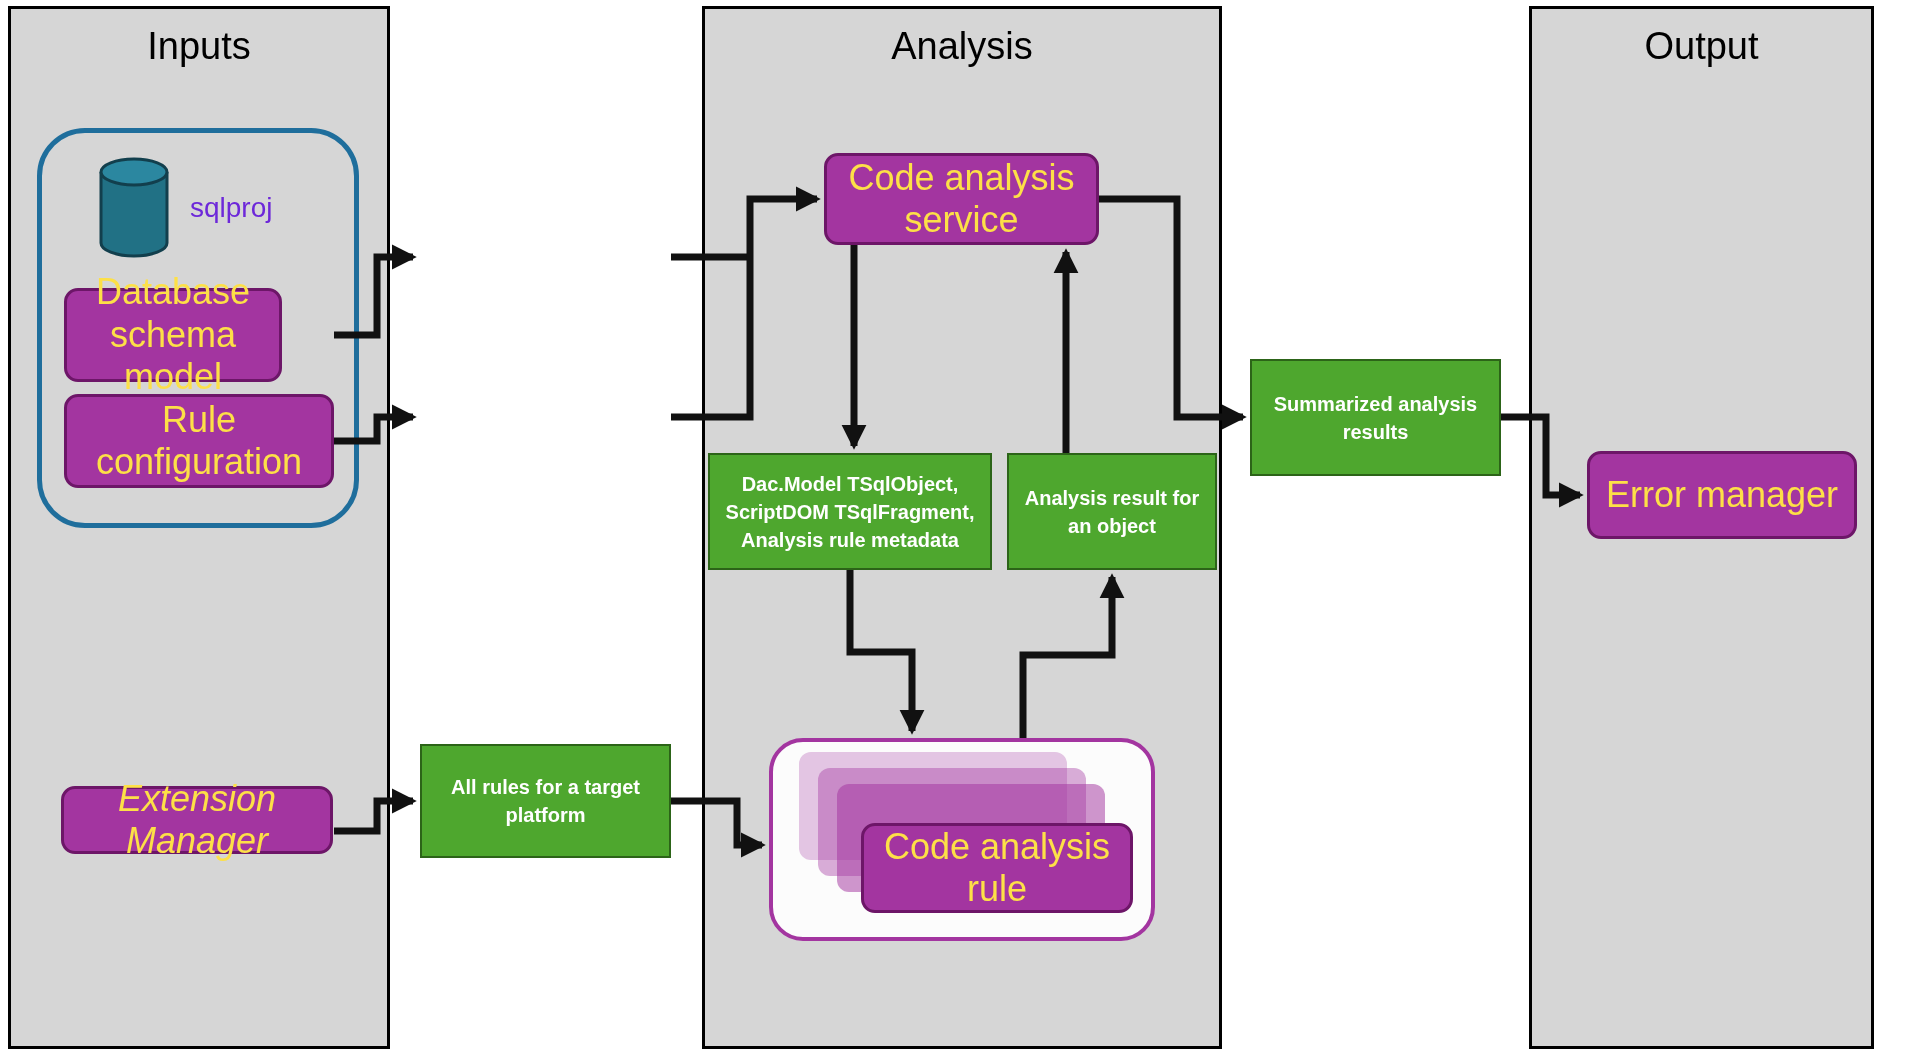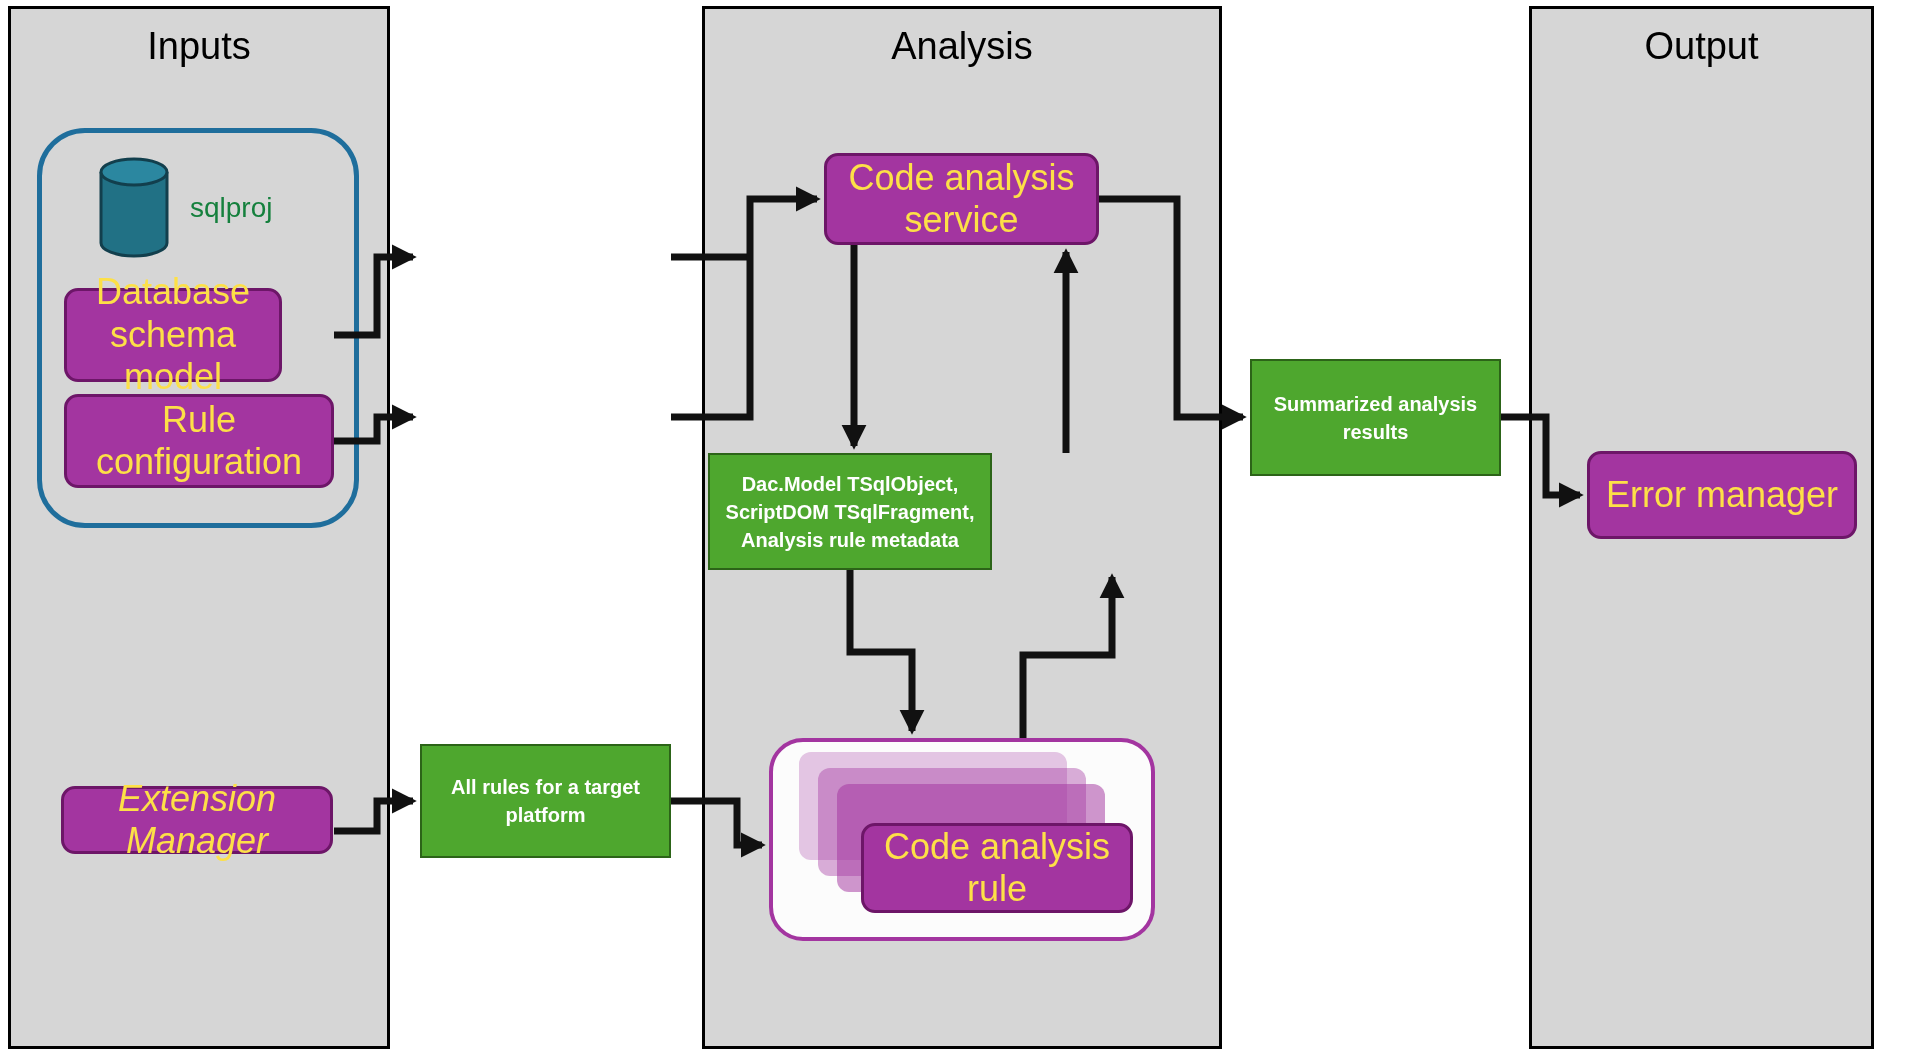--- a/index.html
+++ b/index.html
@@ -40,21 +40,21 @@
   #n-rulesenabled   { left:420px;  top:360px; width:251px; height:115px; }
   #n-allrules       { left:420px;  top:744px; width:251px; height:114px; }
   #n-service        { left:824px;  top:153px; width:275px; height:92px; }
   #n-tsqlmeta       { left:708px;  top:453px; width:284px; height:117px; }
   #n-analysisresult { left:1007px; top:453px; width:210px; height:117px; }
   #n-summarized     { left:1250px; top:359px; width:251px; height:117px; }
   #n-errormgr       { left:1587px; top:451px; width:270px; height:88px; }
   #n-rule           { left:861px;  top:823px; width:272px; height:90px; z-index:6; }
 
   #cylinder { position:absolute; left:95px; top:156px; z-index:5; }
-  #sqlproj-label { position:absolute; left:190px; top:192px; font-size:28px; color:#15803d; z-index:5; }
+  #sqlproj-label { position:absolute; left:190px; top:192px; font-size:28px; color:#6d28d9; z-index:5; }
 </style>
 </head>
 <body>
 
 <div class="stage">
 
   <section class="panel" id="panel-inputs">
     <h2>Inputs</h2>
   </section>
   <section class="panel" id="panel-analysis">
@@ -107,20 +107,22 @@
 Manager</div>
 
   <div class="node green" id="n-allrules">All rules for a target
 platform</div>
 
   <div class="node purple" id="n-service">Code analysis
 service</div>
   <div class="node green" id="n-tsqlmeta">Dac.Model TSqlObject,
 ScriptDOM TSqlFragment,
 Analysis rule metadata</div>
+  <div class="node green" id="n-analysisresult">Analysis result for
+an object</div>
   <div class="node purple" id="n-rule">Code analysis
 rule</div>
 
   <div class="node green" id="n-summarized">Summarized analysis
 results</div>
   <div class="node purple" id="n-errormgr">Error manager</div>
 
 </div>
 
 </body></html>

